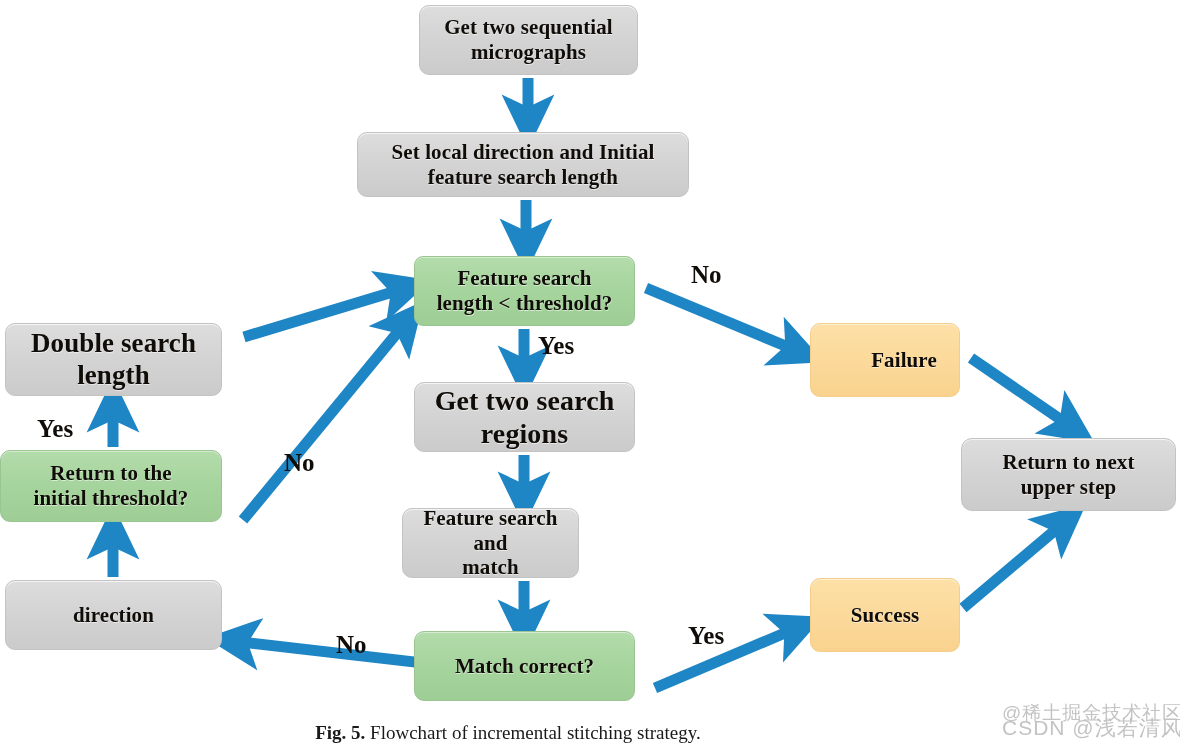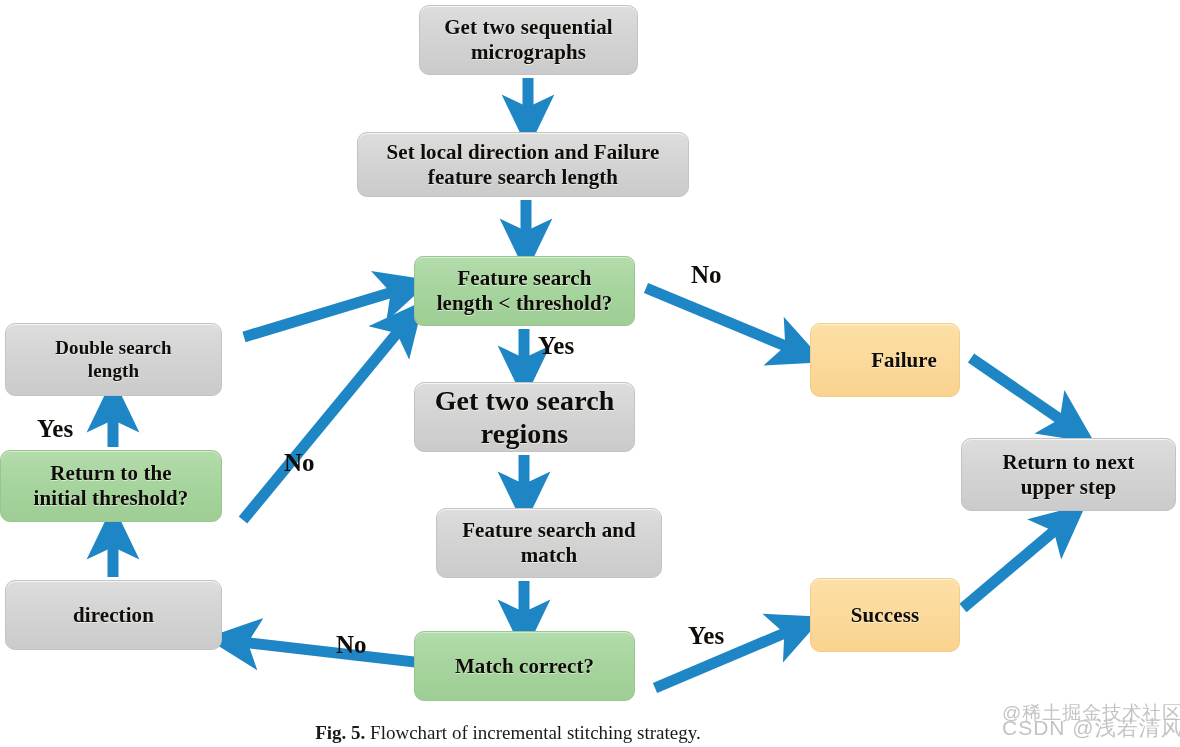--- a/index.html
+++ b/index.html
@@ -128,53 +128,53 @@
 
   <div class="node gray" style="left:419px; top:5px; width:219px; height:70px; font-size:21px;">
     <span>
       <span>Get two sequential</span>
       <span>micrographs</span>
     </span>
   </div>
 
   <div class="node gray" style="left:357px; top:132px; width:332px; height:65px; font-size:21px;">
     <span>
-      <span>Set local direction and Failure</span>
+      <span>Set local direction and Initial</span>
       <span>feature search length</span>
     </span>
   </div>
 
   <div class="node green" style="left:414px; top:256px; width:221px; height:70px; font-size:21px;border-radius:9px;">
     <span>
       <span>Feature search</span>
       <span>length &lt; threshold?</span>
     </span>
   </div>
 
   <div class="node gray" style="left:414px; top:382px; width:221px; height:70px; font-size:28px;">
     <span>
       <span>Get two search</span>
       <span>regions</span>
     </span>
   </div>
 
-  <div class="node gray" style="left:436px; top:508px; width:226px; height:70px; font-size:21px;">
+  <div class="node gray" style="left:402px; top:508px; width:177px; height:70px; font-size:21px;">
     <span>
       <span>Feature search and</span>
       <span>match</span>
     </span>
   </div>
 
   <div class="node green" style="left:414px; top:631px; width:221px; height:70px; font-size:21px;">
     <span>
       <span>Match correct?</span>
     </span>
   </div>
 
-  <div class="node gray" style="left:5px; top:323px; width:217px; height:73px; font-size:19px;">
+  <div class="node gray" style="left:5px; top:323px; width:217px; height:73px; font-size:27px;">
     <span>
       <span>Double search</span>
       <span>length</span>
     </span>
   </div>
 
   <div class="node green" style="left:0px; top:450px; width:222px; height:72px; font-size:21px;">
     <span>
       <span>Return to the</span>
       <span>initial threshold?</span>
@@ -192,21 +192,21 @@
       <span>Failure</span>
     </span>
   </div>
 
   <div class="node yellow" style="left:810px; top:578px; width:150px; height:74px; font-size:21px;">
     <span>
       <span>Success</span>
     </span>
   </div>
 
-  <div class="node gray" style="left:961px; top:438px; width:215px; height:73px; font-size:21px;">
+  <div class="node gray" style="left:961px; top:438px; width:215px; height:73px; font-size:21px;border-radius:11px;">
     <span>
       <span>Return to next</span>
       <span>upper step</span>
     </span>
   </div>
 
   <div class="edge-label" style="left:538px; top:332px;">Yes</div>
   <div class="edge-label" style="left:691px; top:261px;">No</div>
   <div class="edge-label" style="left:688px; top:622px;">Yes</div>
   <div class="edge-label" style="left:336px; top:631px;">No</div>

